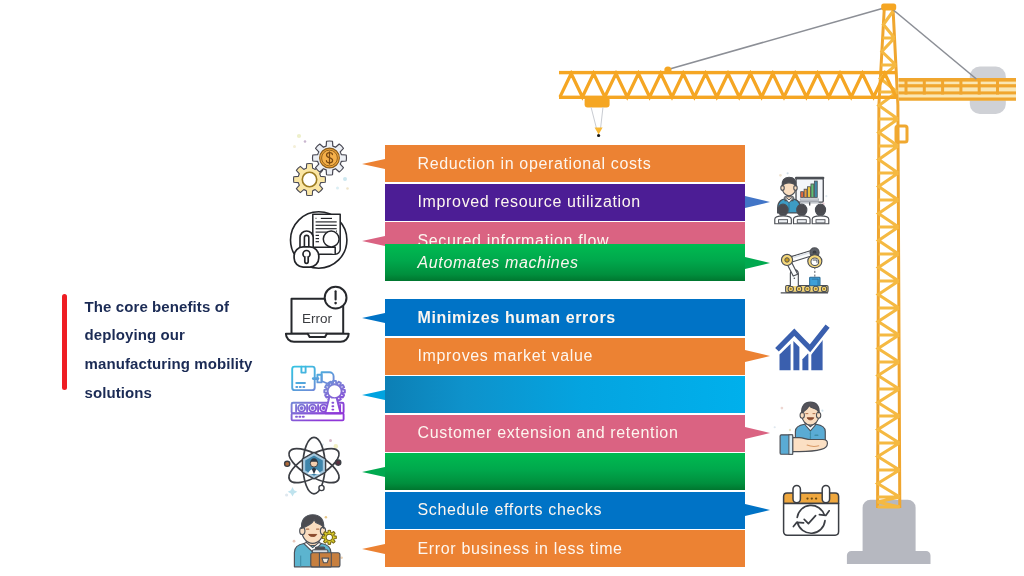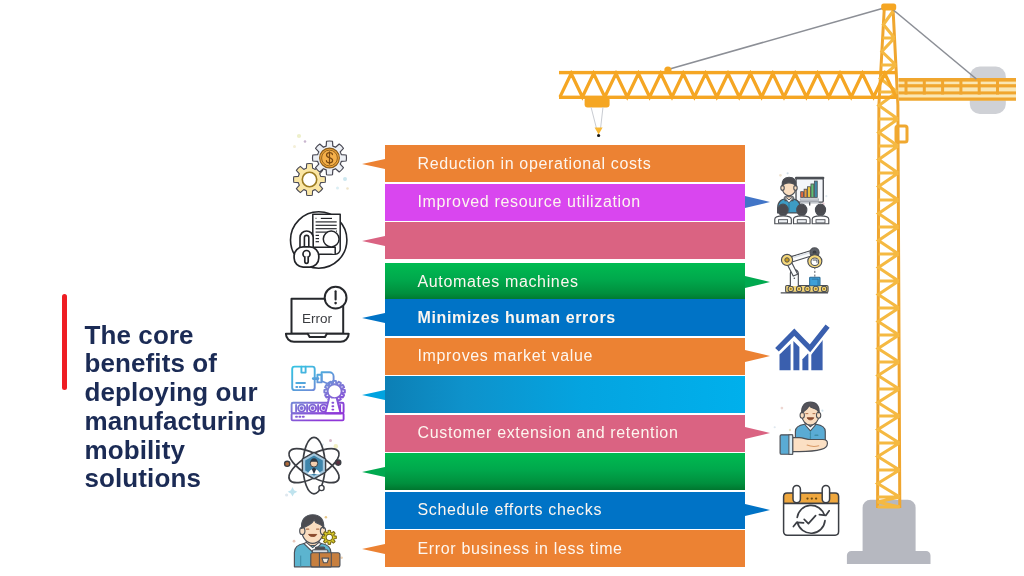--- a/index.html
+++ b/index.html
@@ -4,21 +4,21 @@
 <title>The core benefits of deploying our manufacturing mobility solutions</title>
 <style>
   html,body{margin:0;padding:0;}
   body{
     width:1024px;height:576px;background:#ffffff;overflow:hidden;position:relative;
     font-family:"Liberation Sans","DejaVu Sans",sans-serif;
   }
   #slide{position:absolute;left:0;top:0;width:1024px;height:576px;}
   #redbar{position:absolute;left:61.5px;top:294px;width:5.5px;height:96px;background:#ee1d23;border-radius:3px;}
   #title-text{position:absolute;left:84.5px;top:292.5px;width:196px;
-     font-size:26px;font-weight:bold;line-height:28.8px;color:#1b2b55;letter-spacing:0.1px;margin-top:28px;}
+     font-size:15px;font-weight:bold;line-height:28.8px;color:#1b2b55;letter-spacing:0.1px;}
   
   .bar{position:absolute;left:384.5px;width:360.5px;height:37px;}
   .bar .txt{position:absolute;left:33px;top:50%;transform:translateY(-50%);
      font-size:16px;color:#fdf6ef;white-space:nowrap;letter-spacing:0.65px;}
   .arrow{position:absolute;width:0;height:0;}
   .arrow.l{left:-23px;border-top:5.5px solid transparent;border-bottom:5.5px solid transparent;border-right-width:23px;border-right-style:solid;}
   .arrow.r{right:-25px;border-top:6px solid transparent;border-bottom:6px solid transparent;border-left-width:25px;border-left-style:solid;}
   
   #crane{position:absolute;left:0;top:0;width:1024px;height:576px;pointer-events:none;}
   
@@ -467,28 +467,29 @@
     </svg>
   </div>
 
   <div id="redbar"></div>
   <div id="title-text">The core benefits of deploying our manufacturing mobility solutions</div>
   <div id="bars">
       <div class="bar" style="top: 145px; background: rgb(236, 130, 51);">
         <div class="arrow l" style="top: 50%; transform: translateY(-50%); border-right-color: rgb(236, 130, 51);"></div>
         <div class="txt">Reduction in operational costs</div>
       </div>
-      <div class="bar" style="top: 183.5px; background: #d946ef;">
+      <div class="bar" style="top: 183.5px; background: #4c1d95;">
         <div class="arrow r" style="top: 50%; transform: translateY(-50%); border-left-color: rgb(66, 117, 199);"></div>
         <div class="txt">Improved resource utilization</div>
       </div>
       <div class="bar" style="top: 222px; background: rgb(218, 99, 130);">
         <div class="arrow l" style="top: 50%; transform: translateY(-50%); border-right-color: rgb(218, 99, 130);"></div>
-      </div>
-      <div class="bar" style="top: 263px; background: linear-gradient(rgb(0, 187, 81) 0%, rgb(0, 168, 76) 45%, rgb(0, 143, 61) 82%, rgb(0, 118, 47) 100%);">
+        <div class="txt">Secured information flow</div>
+      </div>
+      <div class="bar" style="top: 244px; background: linear-gradient(rgb(0, 187, 81) 0%, rgb(0, 168, 76) 45%, rgb(0, 143, 61) 82%, rgb(0, 118, 47) 100%); font-style: italic;">
         <div class="arrow r" style="top: 50%; transform: translateY(-50%); border-left-color: rgb(0, 169, 79);"></div>
         <div class="txt">Automates machines</div>
       </div>
       <div class="bar" style="top: 299px; background: rgb(0, 115, 198); font-weight: bold;">
         <div class="arrow l" style="top: 50%; transform: translateY(-50%); border-right-color: rgb(0, 115, 198);"></div>
         <div class="txt">Minimizes human errors</div>
       </div>
       <div class="bar" style="top: 337.5px; background: rgb(236, 130, 51);">
         <div class="arrow r" style="top: 50%; transform: translateY(-50%); border-left-color: rgb(236, 130, 51);"></div>
         <div class="txt">Improves market value</div>

